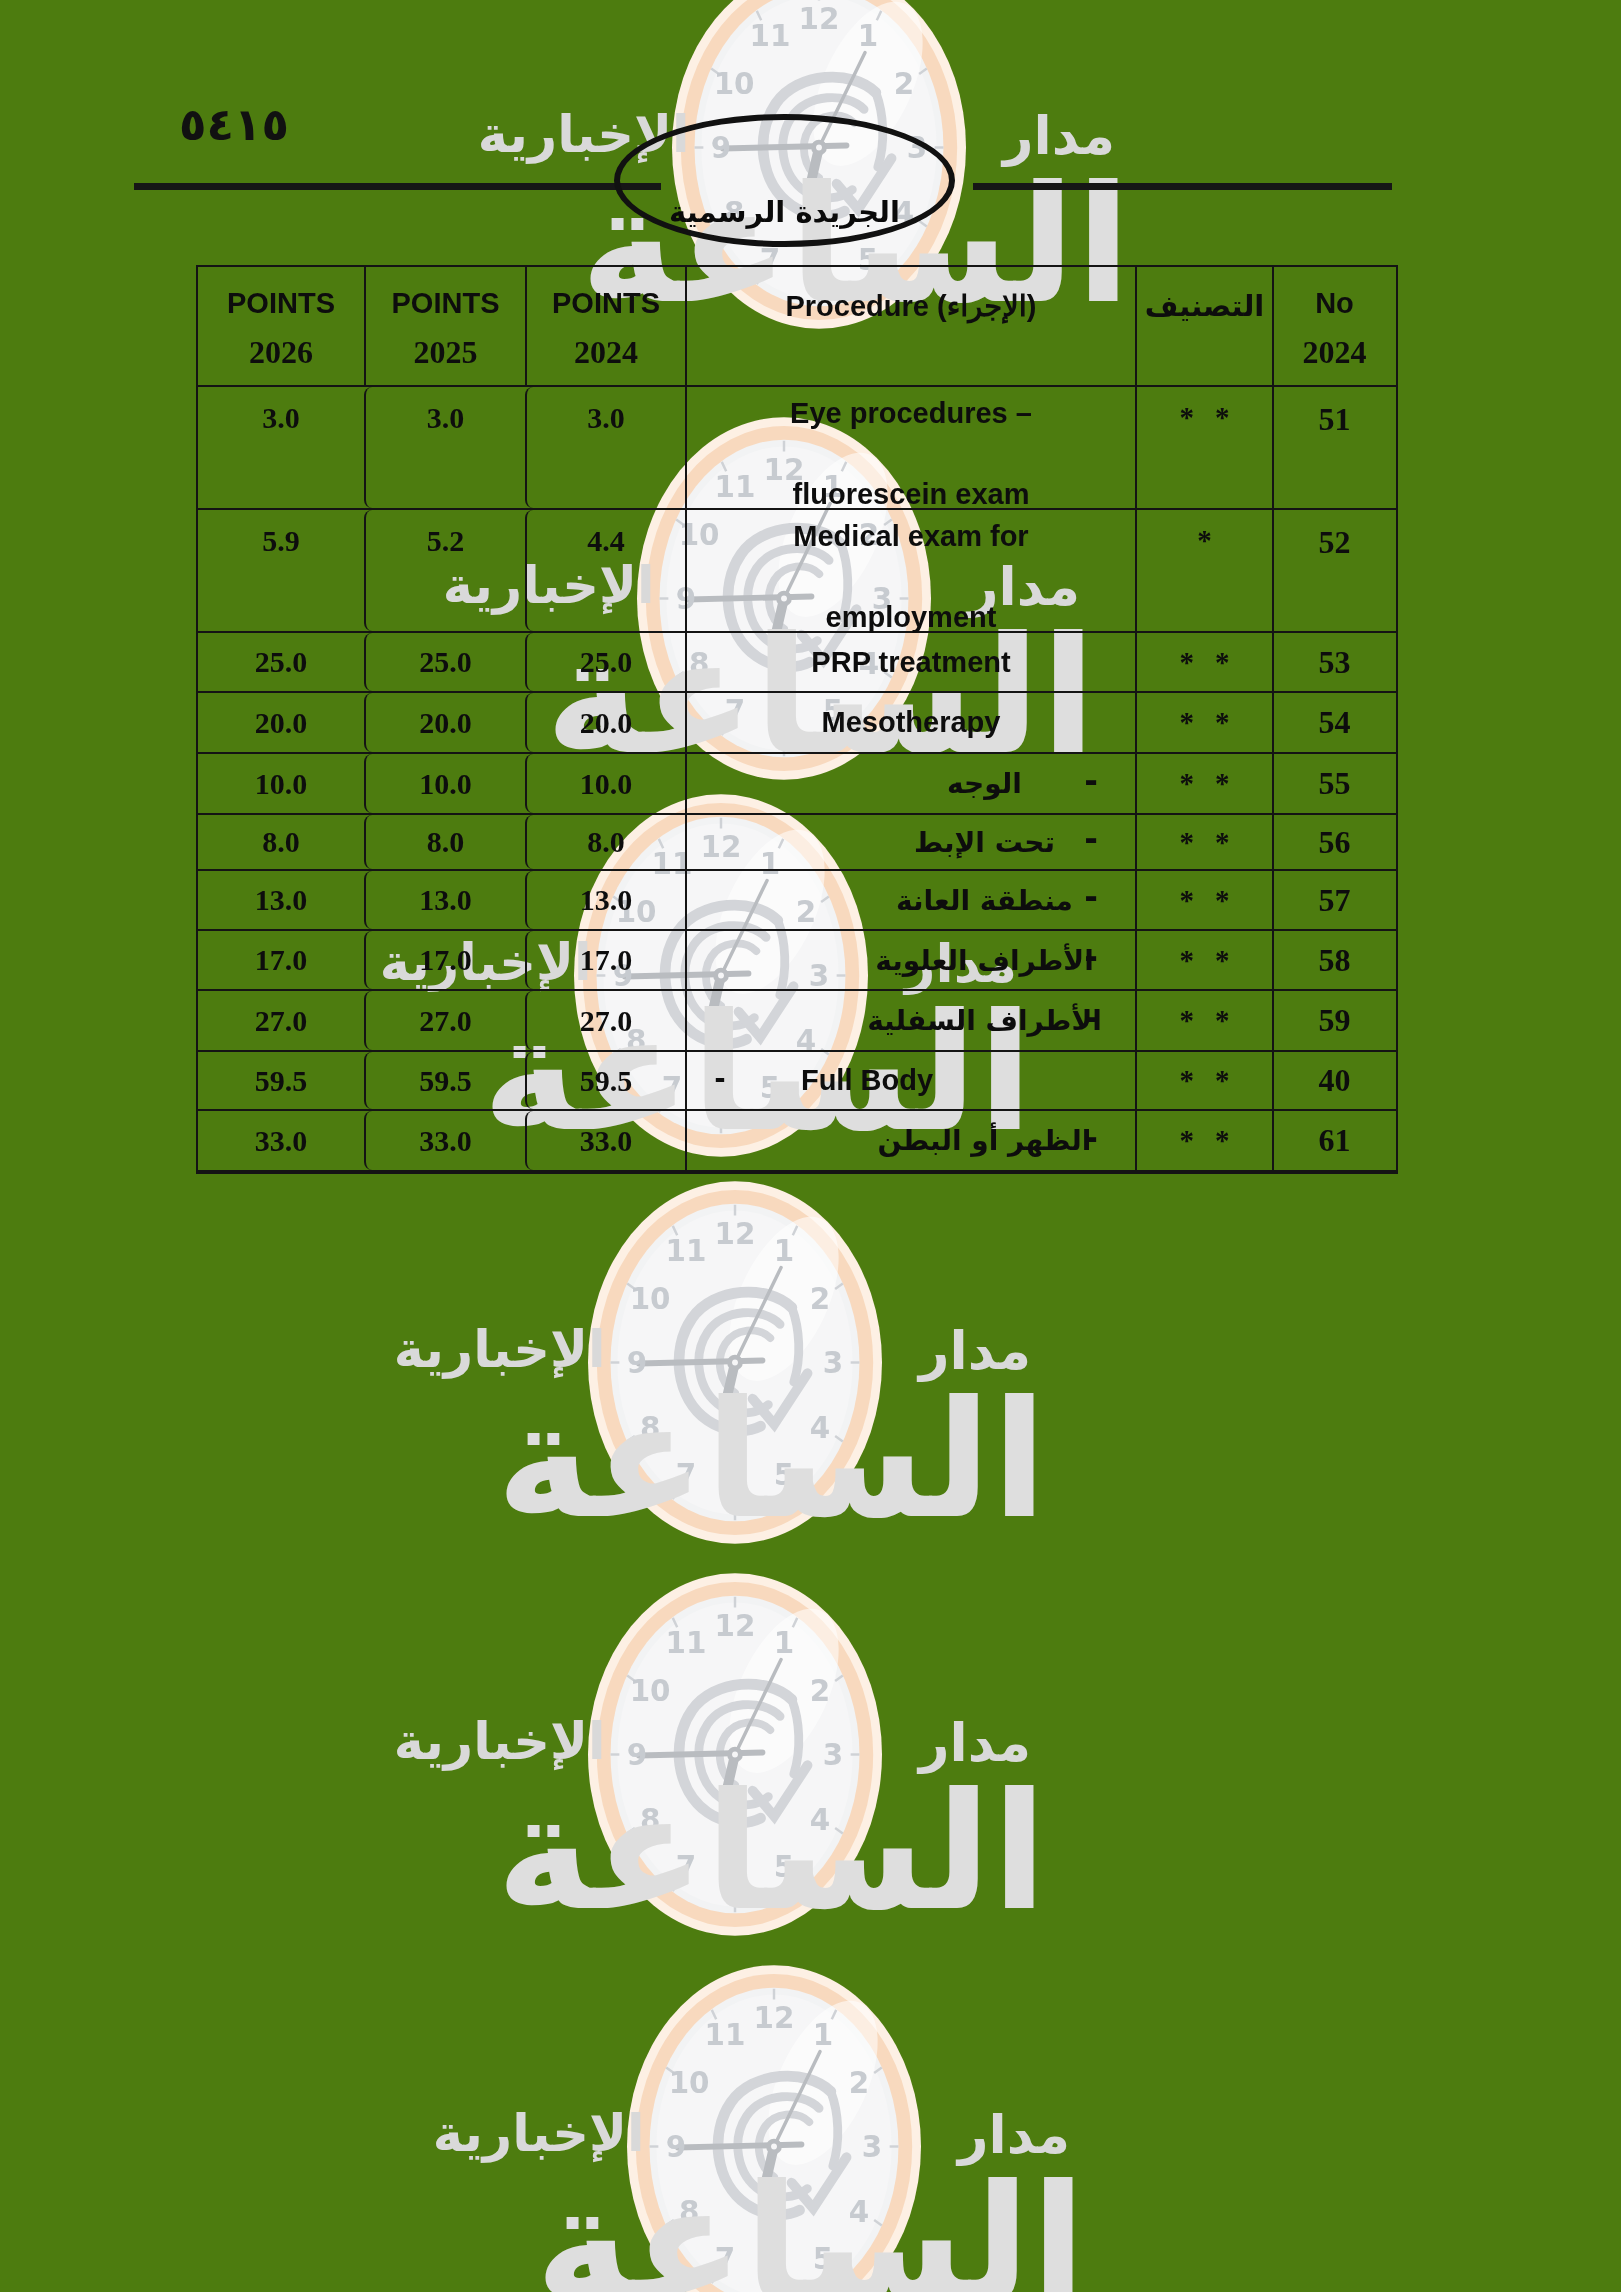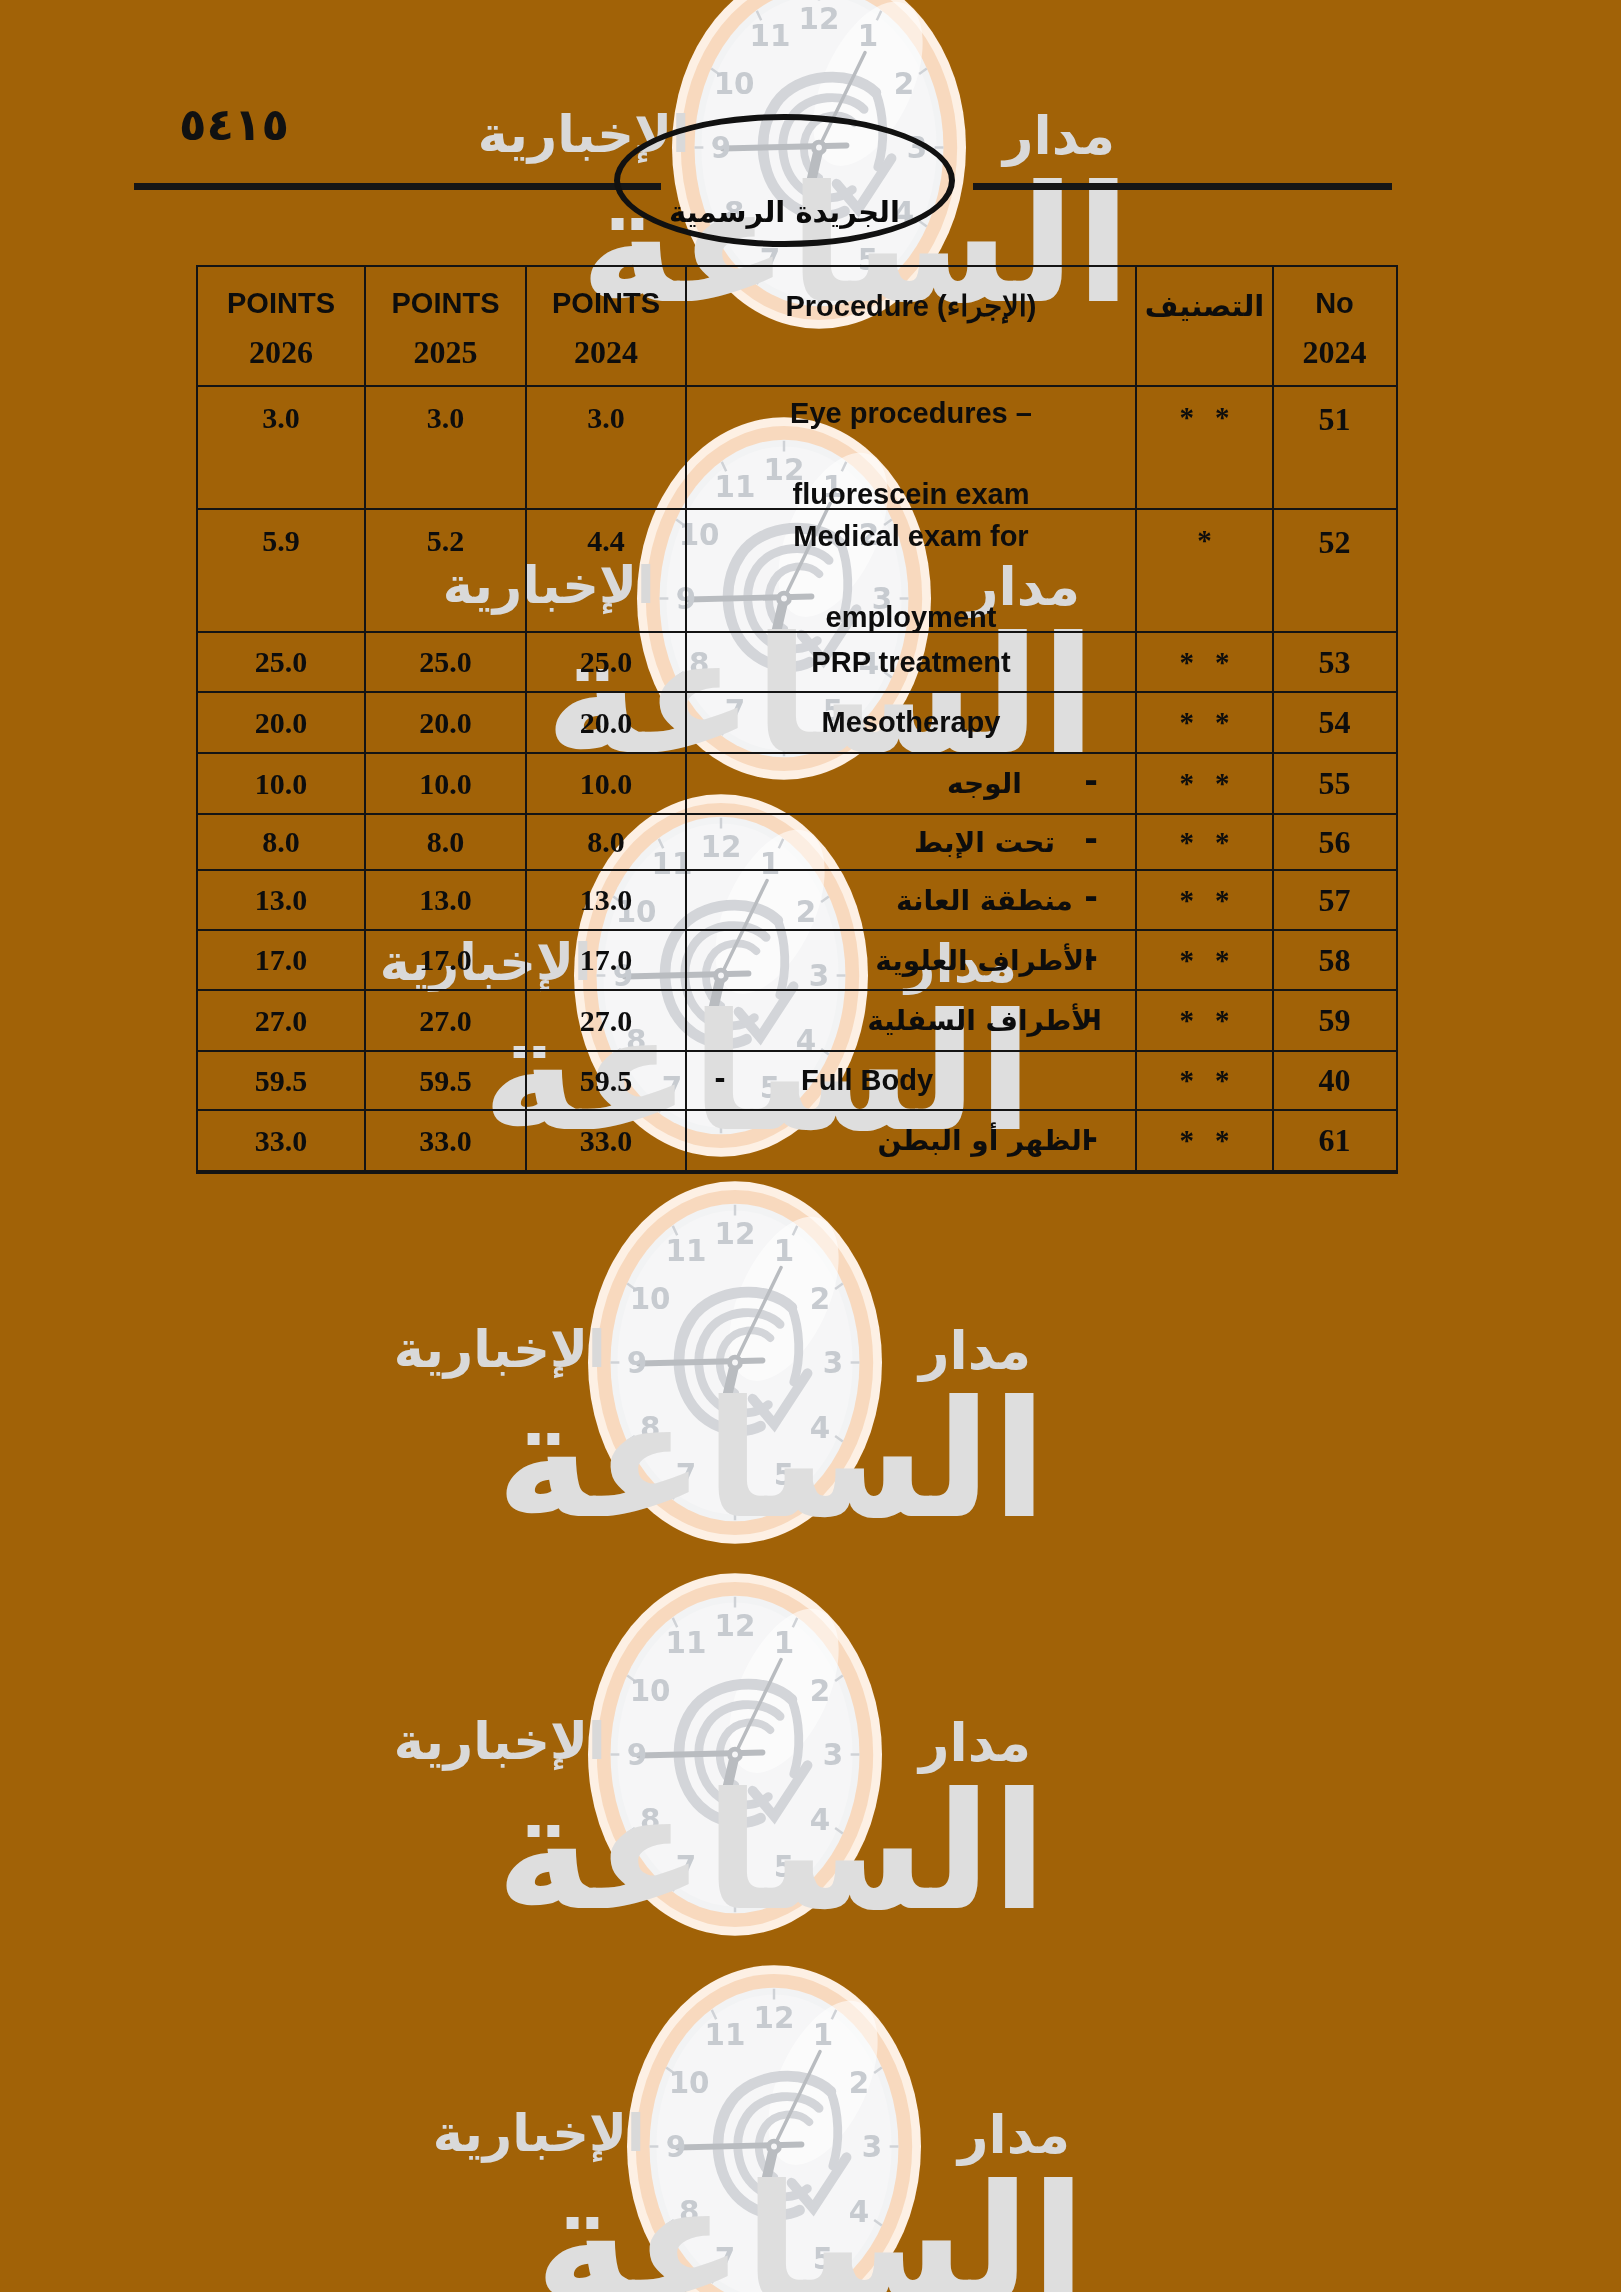--- a/index.html
+++ b/index.html
@@ -1,16 +1,16 @@
 <!DOCTYPE html>
 <html><head>
 <meta charset="utf-8">
 <style>
   html,body{margin:0;padding:0;background:#fff;}
-  .page{position:relative;width:1621px;height:2293px;background:#a16207;overflow:hidden;
+  .page{position:relative;width:1621px;height:2293px;background:#4d7c0f;overflow:hidden;
         font-family:"Liberation Sans",sans-serif;color:#0d0d0d;}
   
   .wm{position:absolute;width:676px;height:436px;pointer-events:none;z-index:0;}
   .wm-clock{position:absolute;left:157px;top:0;width:294px;height:363px;}
   .wm-news{position:absolute;left:27.4px;top:139px;width:147px;font-size:51px;font-weight:bold;
            color:#d9d9d9;direction:rtl;text-align:left;font-family:"DejaVu Sans",sans-serif;}
   .wm-madar{position:absolute;left:488px;top:139px;font-size:53px;font-weight:bold;
             color:#d9d9d9;font-family:"DejaVu Sans",sans-serif;}
   .wm-big{position:absolute;left:65px;top:194px;font-size:162px;line-height:1.05;font-weight:bold;
           color:#dedede;font-family:"DejaVu Sans",sans-serif;}
@@ -28,21 +28,21 @@
   
   .tbl{position:absolute;left:196px;top:265px;width:1202px;z-index:1;box-sizing:border-box;
        border:2.9px solid #141414;border-bottom-width:4.9px;background:transparent;}
   .trow{display:flex;box-sizing:border-box;}
   .trow + .trow{border-top:2.9px solid #141414;}
   .c{box-sizing:border-box;position:relative;display:flex;align-items:center;justify-content:center;
      flex-shrink:0;}
   .c + .c{border-left:2.9px solid #141414;}
   .w0{width:166px}.w1{width:161px}.w2{width:160px}.w3{width:450px}.w4{width:137px}.w5{width:123px}
   .c-top{align-items:flex-start;padding-top:13.7px;}
-  .num{font-family:"Liberation Serif","DejaVu Serif",serif;font-weight:bold;font-size:30px;}
+  .num{font-family:"Liberation Serif","DejaVu Serif",serif;font-weight:bold;font-size:30px;border-radius:8px;}
   .no-cell{font-family:"Liberation Serif","DejaVu Serif",serif;font-weight:bold;font-size:32px;}
   .class-cell{font-family:"Liberation Serif","DejaVu Serif",serif;font-weight:bold;font-size:29px;
               letter-spacing:6.9px;text-indent:6.9px;}
   .proc{font-weight:bold;font-size:29px;}
   .proc-2l{flex-direction:column;justify-content:space-around;padding:9.8px 0;gap:48px;}
   .proc-ar{font-family:"DejaVu Sans",sans-serif;font-size:28px;direction:rtl;padding-left:147px;}
   .proc-endash{padding-right:88px;}
   .dash{position:absolute;top:50%;transform:translateY(-58%);font-size:33px;font-weight:bold;}
   .dash-right{right:37px;}
   .dash-left{left:27.4px;}

